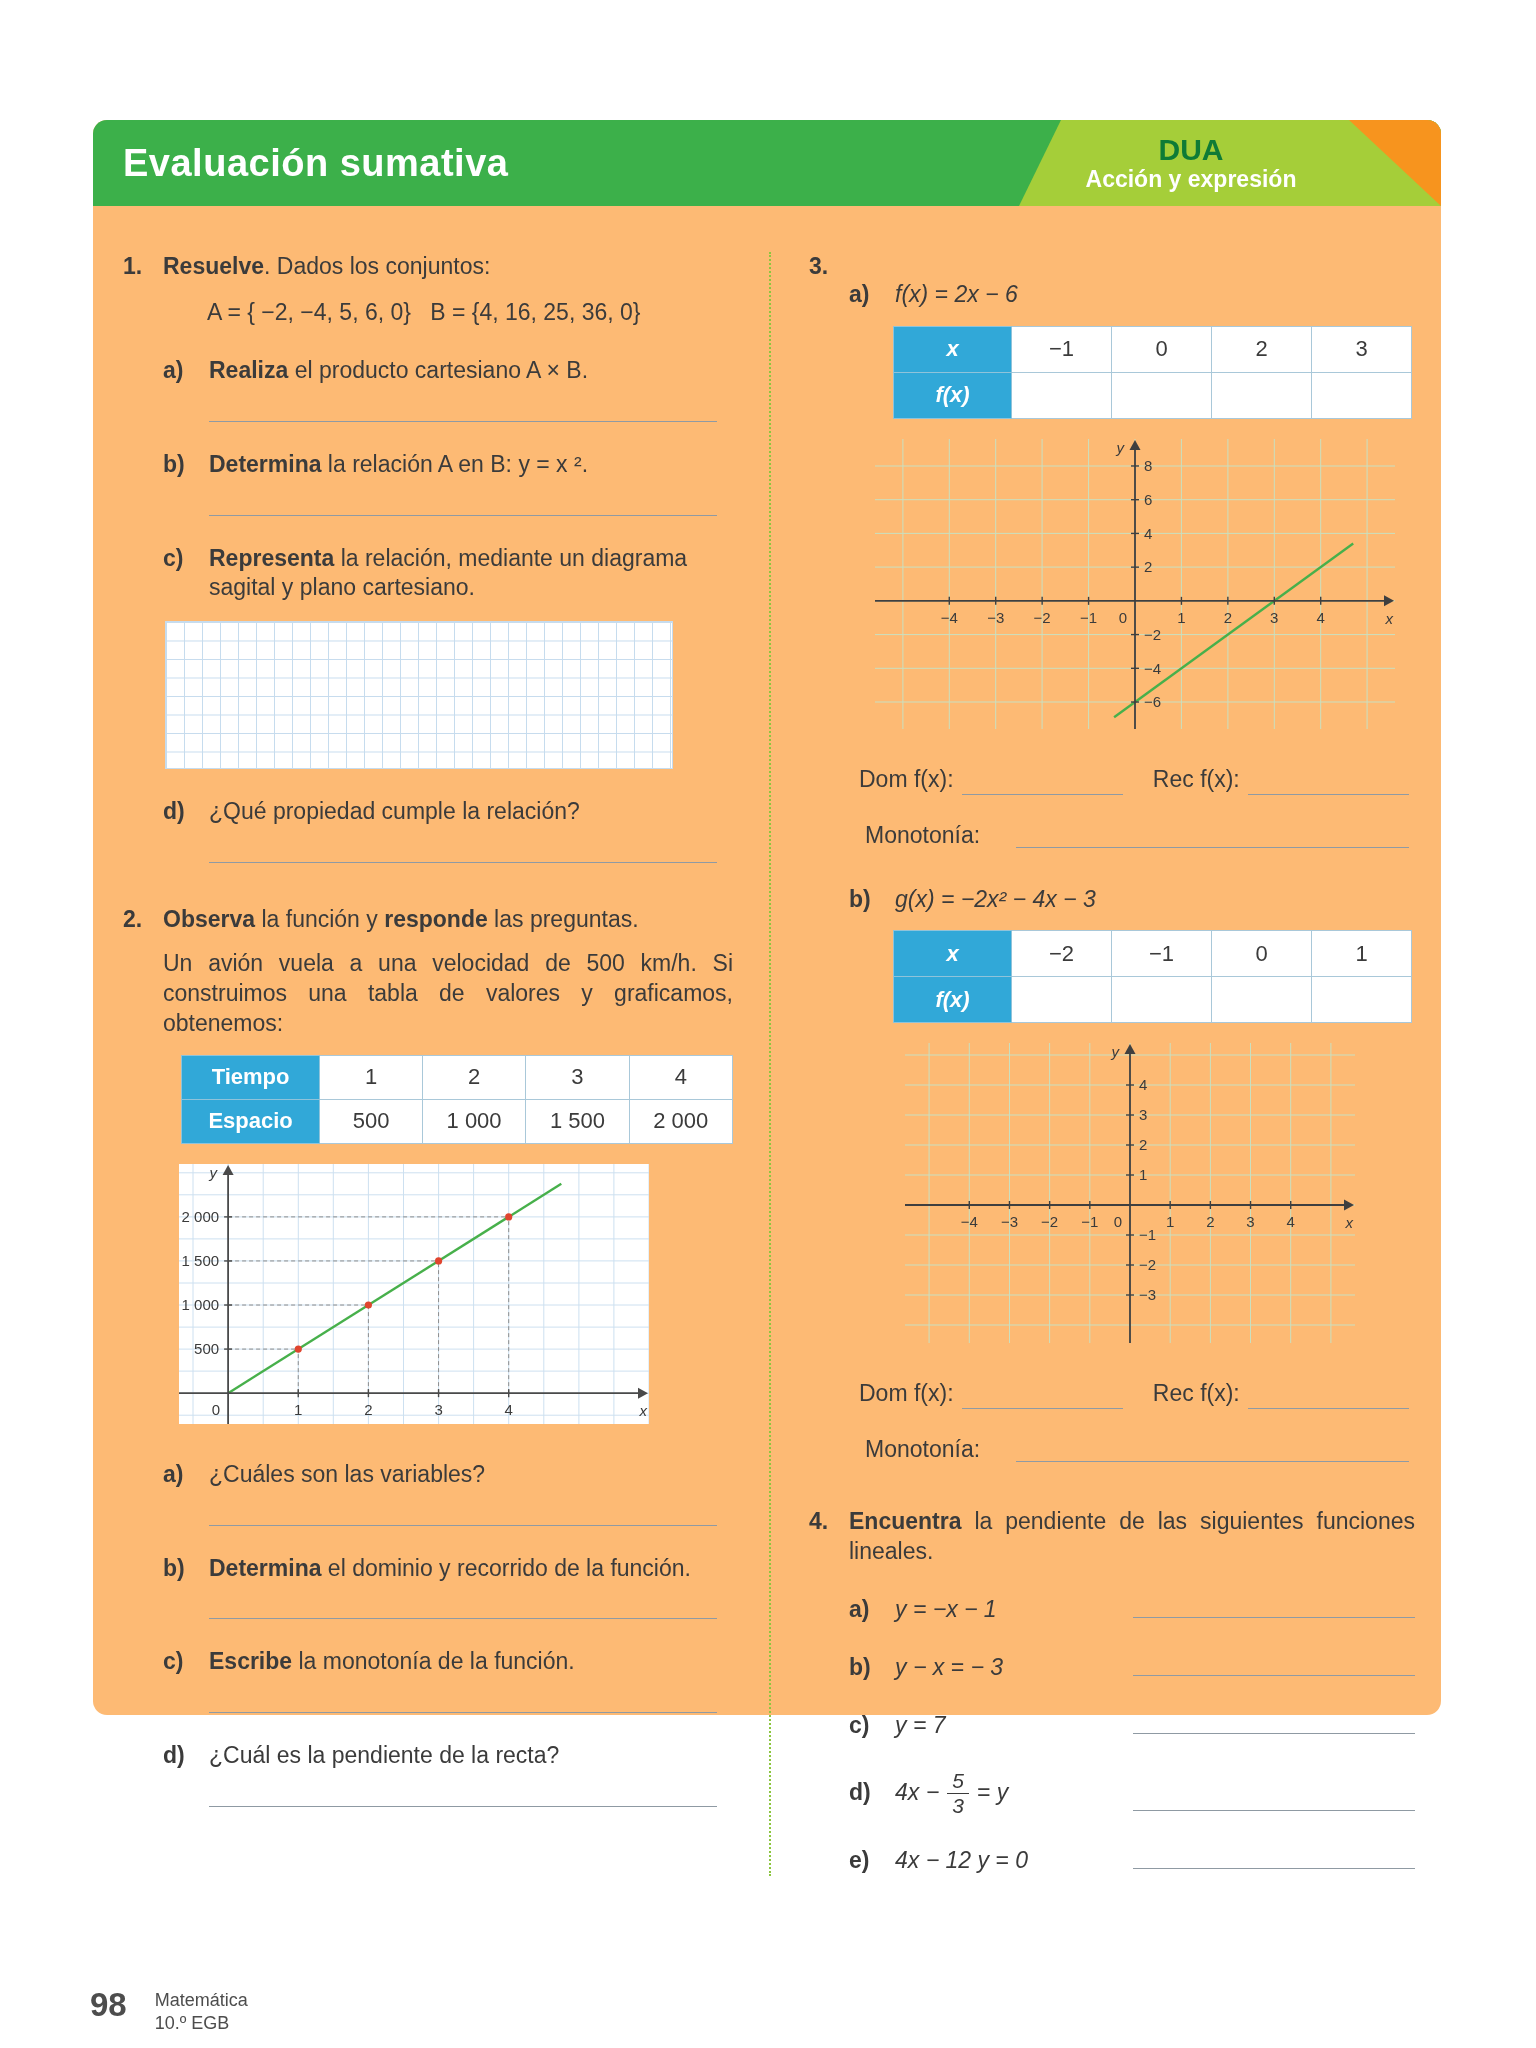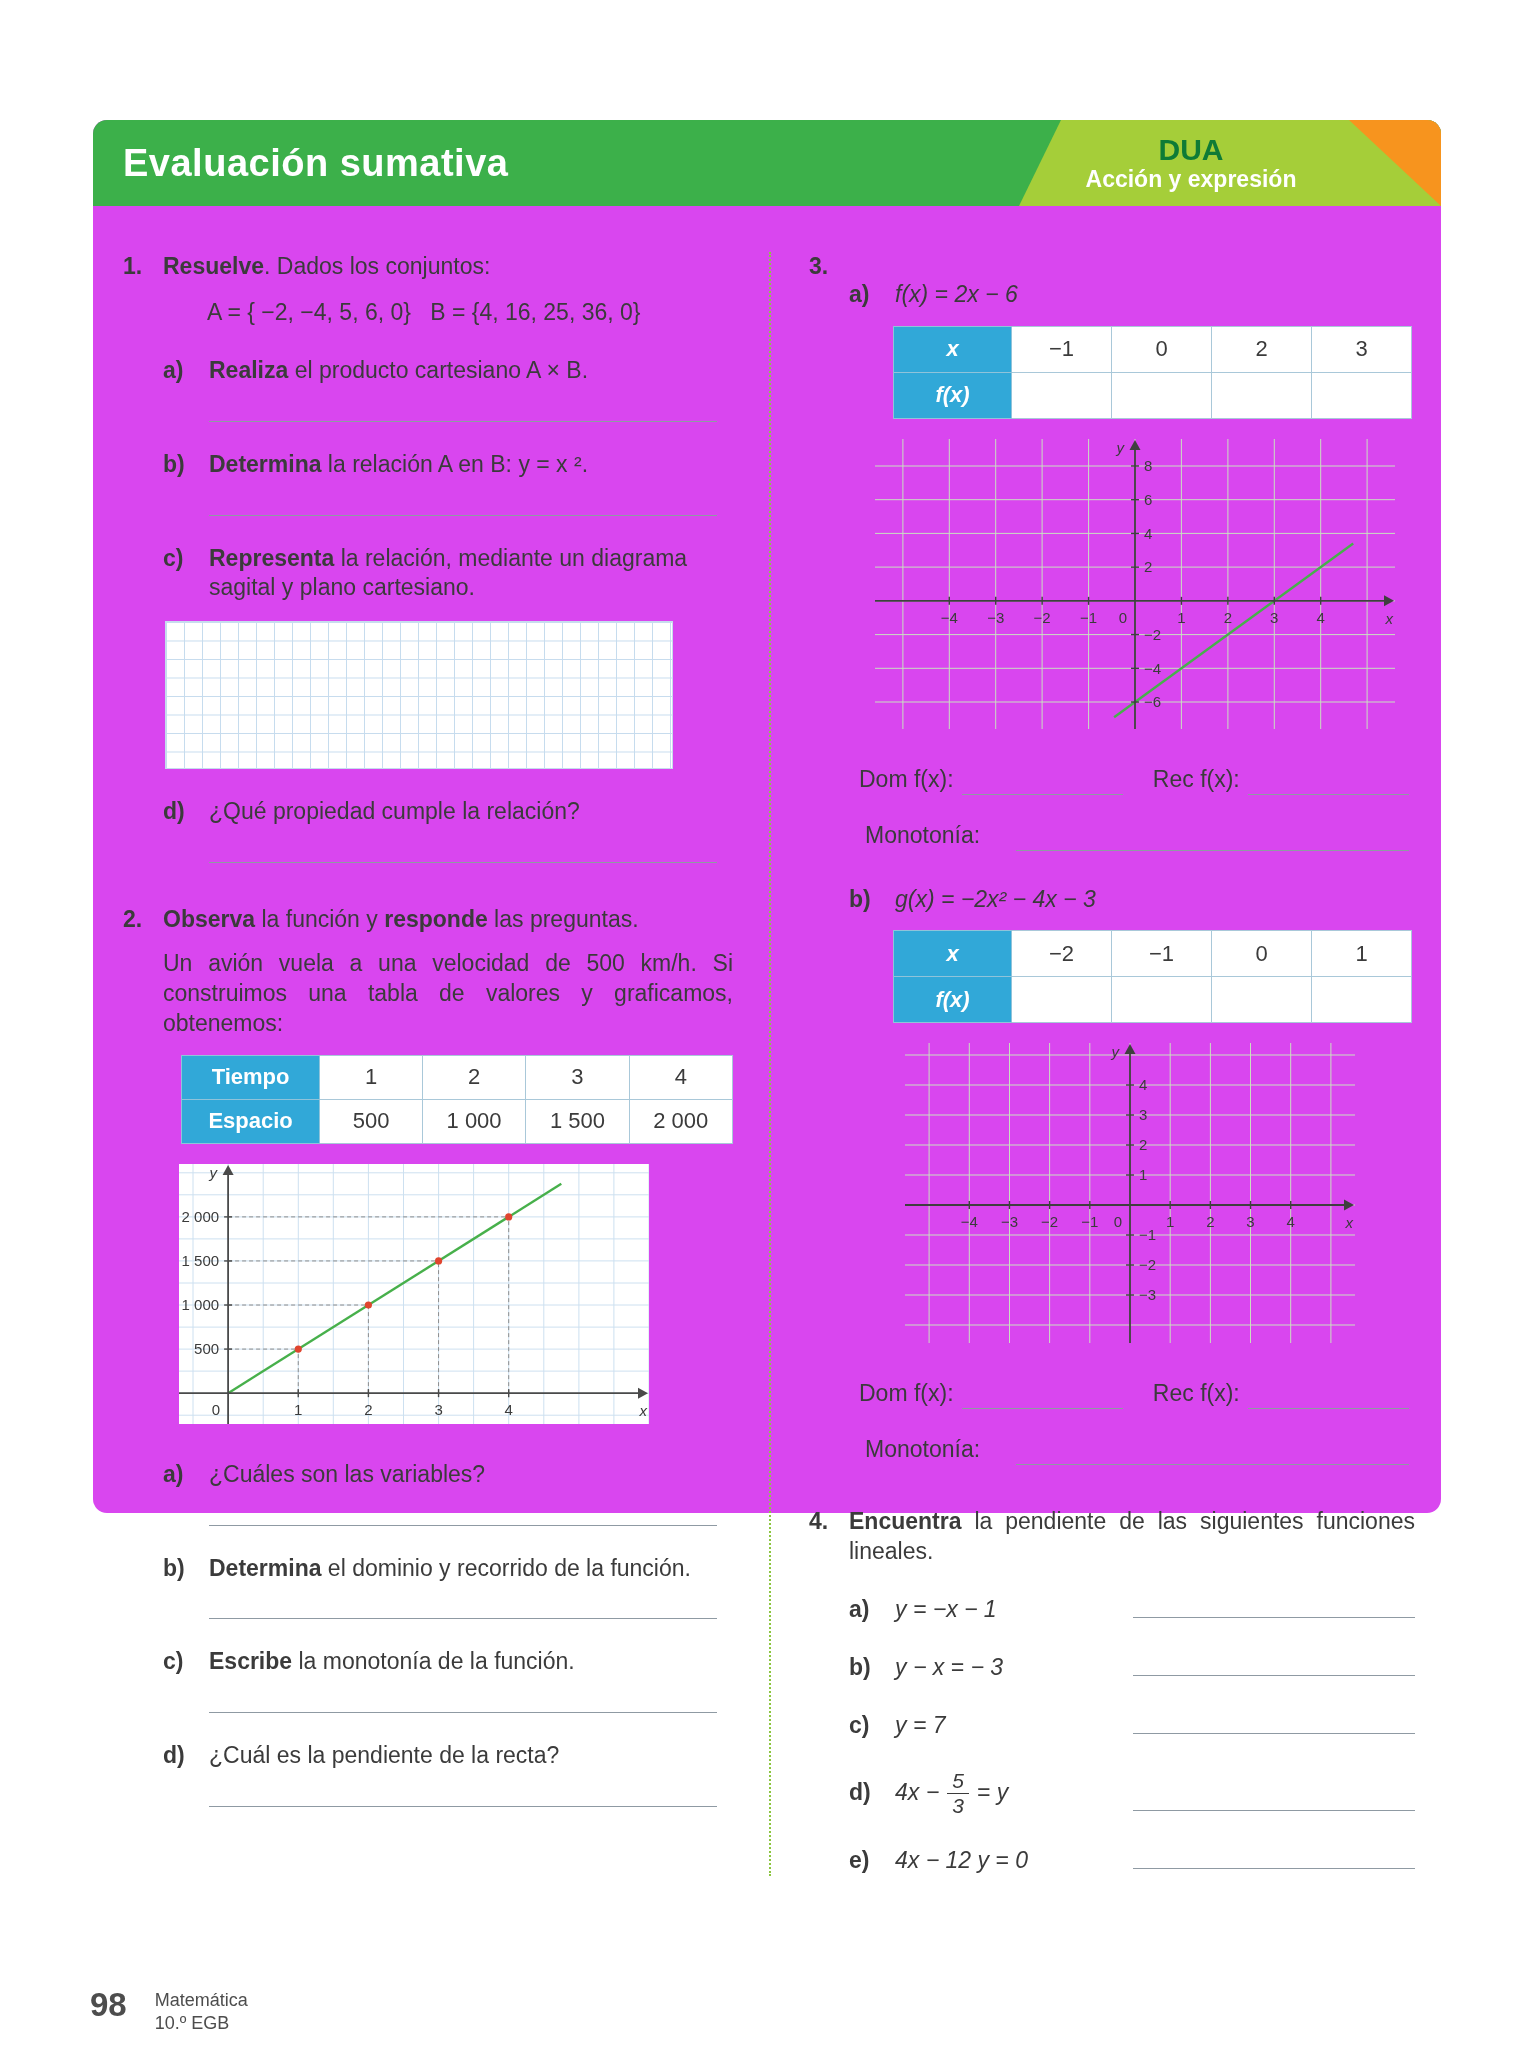--- a/index.html
+++ b/index.html
@@ -5,22 +5,22 @@
   * { margin:0; padding:0; box-sizing:border-box; }
   html,body { width:1536px; height:2048px; }
   body {
     background:#ffffff;
     font-family:"Liberation Sans", sans-serif;
     color:#3b3b3b;
     position:relative;
     overflow:hidden;
   }
   .panel {
-    position:absolute; left:93px; top:120px; width:1348px; height:1393px;
-    background:#d946ef; border-radius:14px;
+    position:absolute; left:93px; top:120px; width:1348px; height:1595px;
+    background:#fdba74; border-radius:14px;
   }
   
   .panel-header {
     position:relative; height:86px; background:#3cb04a;
     border-radius:14px 14px 0 0; overflow:hidden;
   }
   .header-title {
     position:absolute; left:30px; top:50%; transform:translateY(-50%);
     color:#ffffff; font-size:38px; font-weight:bold; letter-spacing:0.5px;
   }
@@ -83,21 +83,21 @@
   .graph-wrap { margin-top:20px; }
   .graph-q2 { margin-left:16px; }
   .graph-a  { margin-left:26px; }
   .graph-b  { margin-left:56px; }
   svg text { font-family:"Liberation Sans", sans-serif; }
   
   .domrec { display:flex; align-items:flex-end; margin-top:28px; padding:0 6px 0 10px; }
   .domrec .lbl { flex:none; }
   .domrec .lbl2 { margin-left:30px; }
   .dline { display:inline-block; border-bottom:1.4px solid #8f9aa3; height:24px; flex:1; margin-left:8px; }
-  .mono { display:flex; align-items:flex-end; margin-top:26px; padding:0 6px 0 16px;gap:28px; }
+  .mono { display:flex; align-items:center; margin-top:26px; padding:0 6px 0 16px;gap:28px; }
   
   .q4row { display:flex; align-items:center; margin-top:28px; }
   .q4row .ilabel { width:46px; }
   .q4row .eq { width:238px; font-style:italic; }
   .q4row .fill-line { flex:1; height:0; width:auto; align-self:flex-end; margin-bottom:7px; }
   .frac { display:inline-flex; flex-direction:column; align-items:center; vertical-align:middle; margin:0 8px; font-size:21px; line-height:1.15; }
   .fnum { border-bottom:1.7px solid #3b3b3b; padding:0 5px; }
   .fden { padding:0 5px; }
   
   .footer { position:absolute; left:90px; top:1988px; display:flex; gap:28px; align-items:flex-start; }

